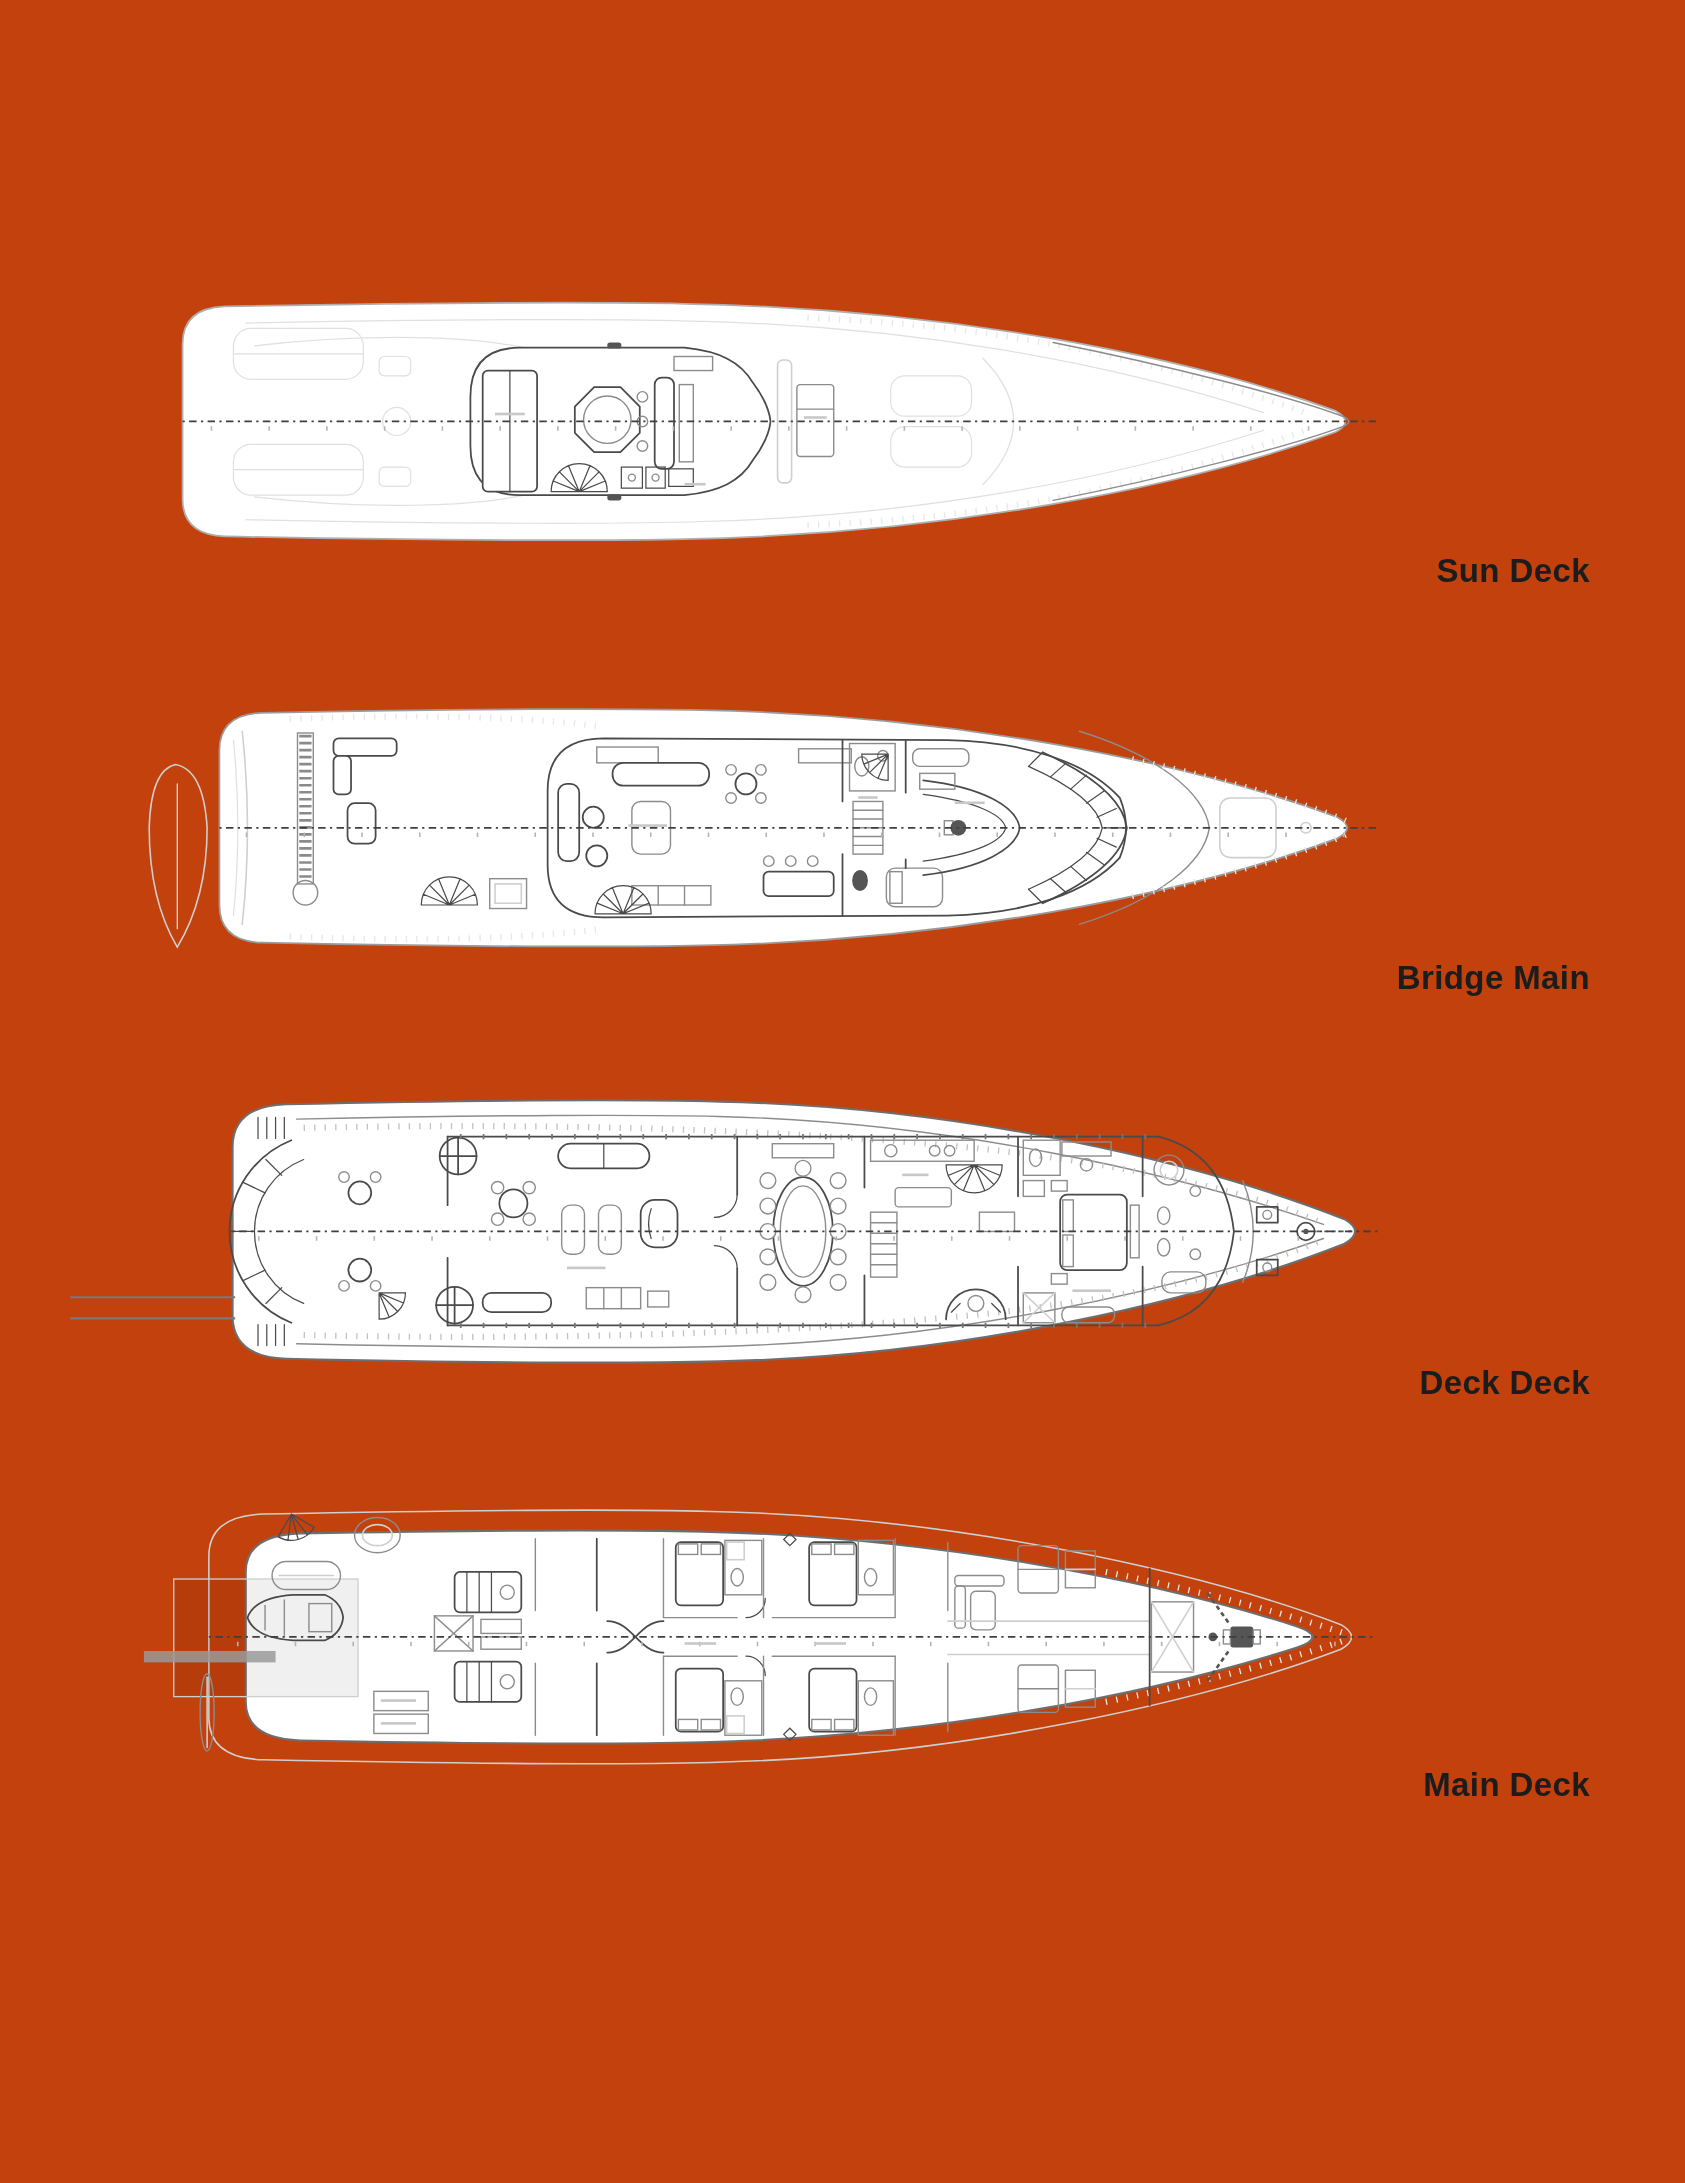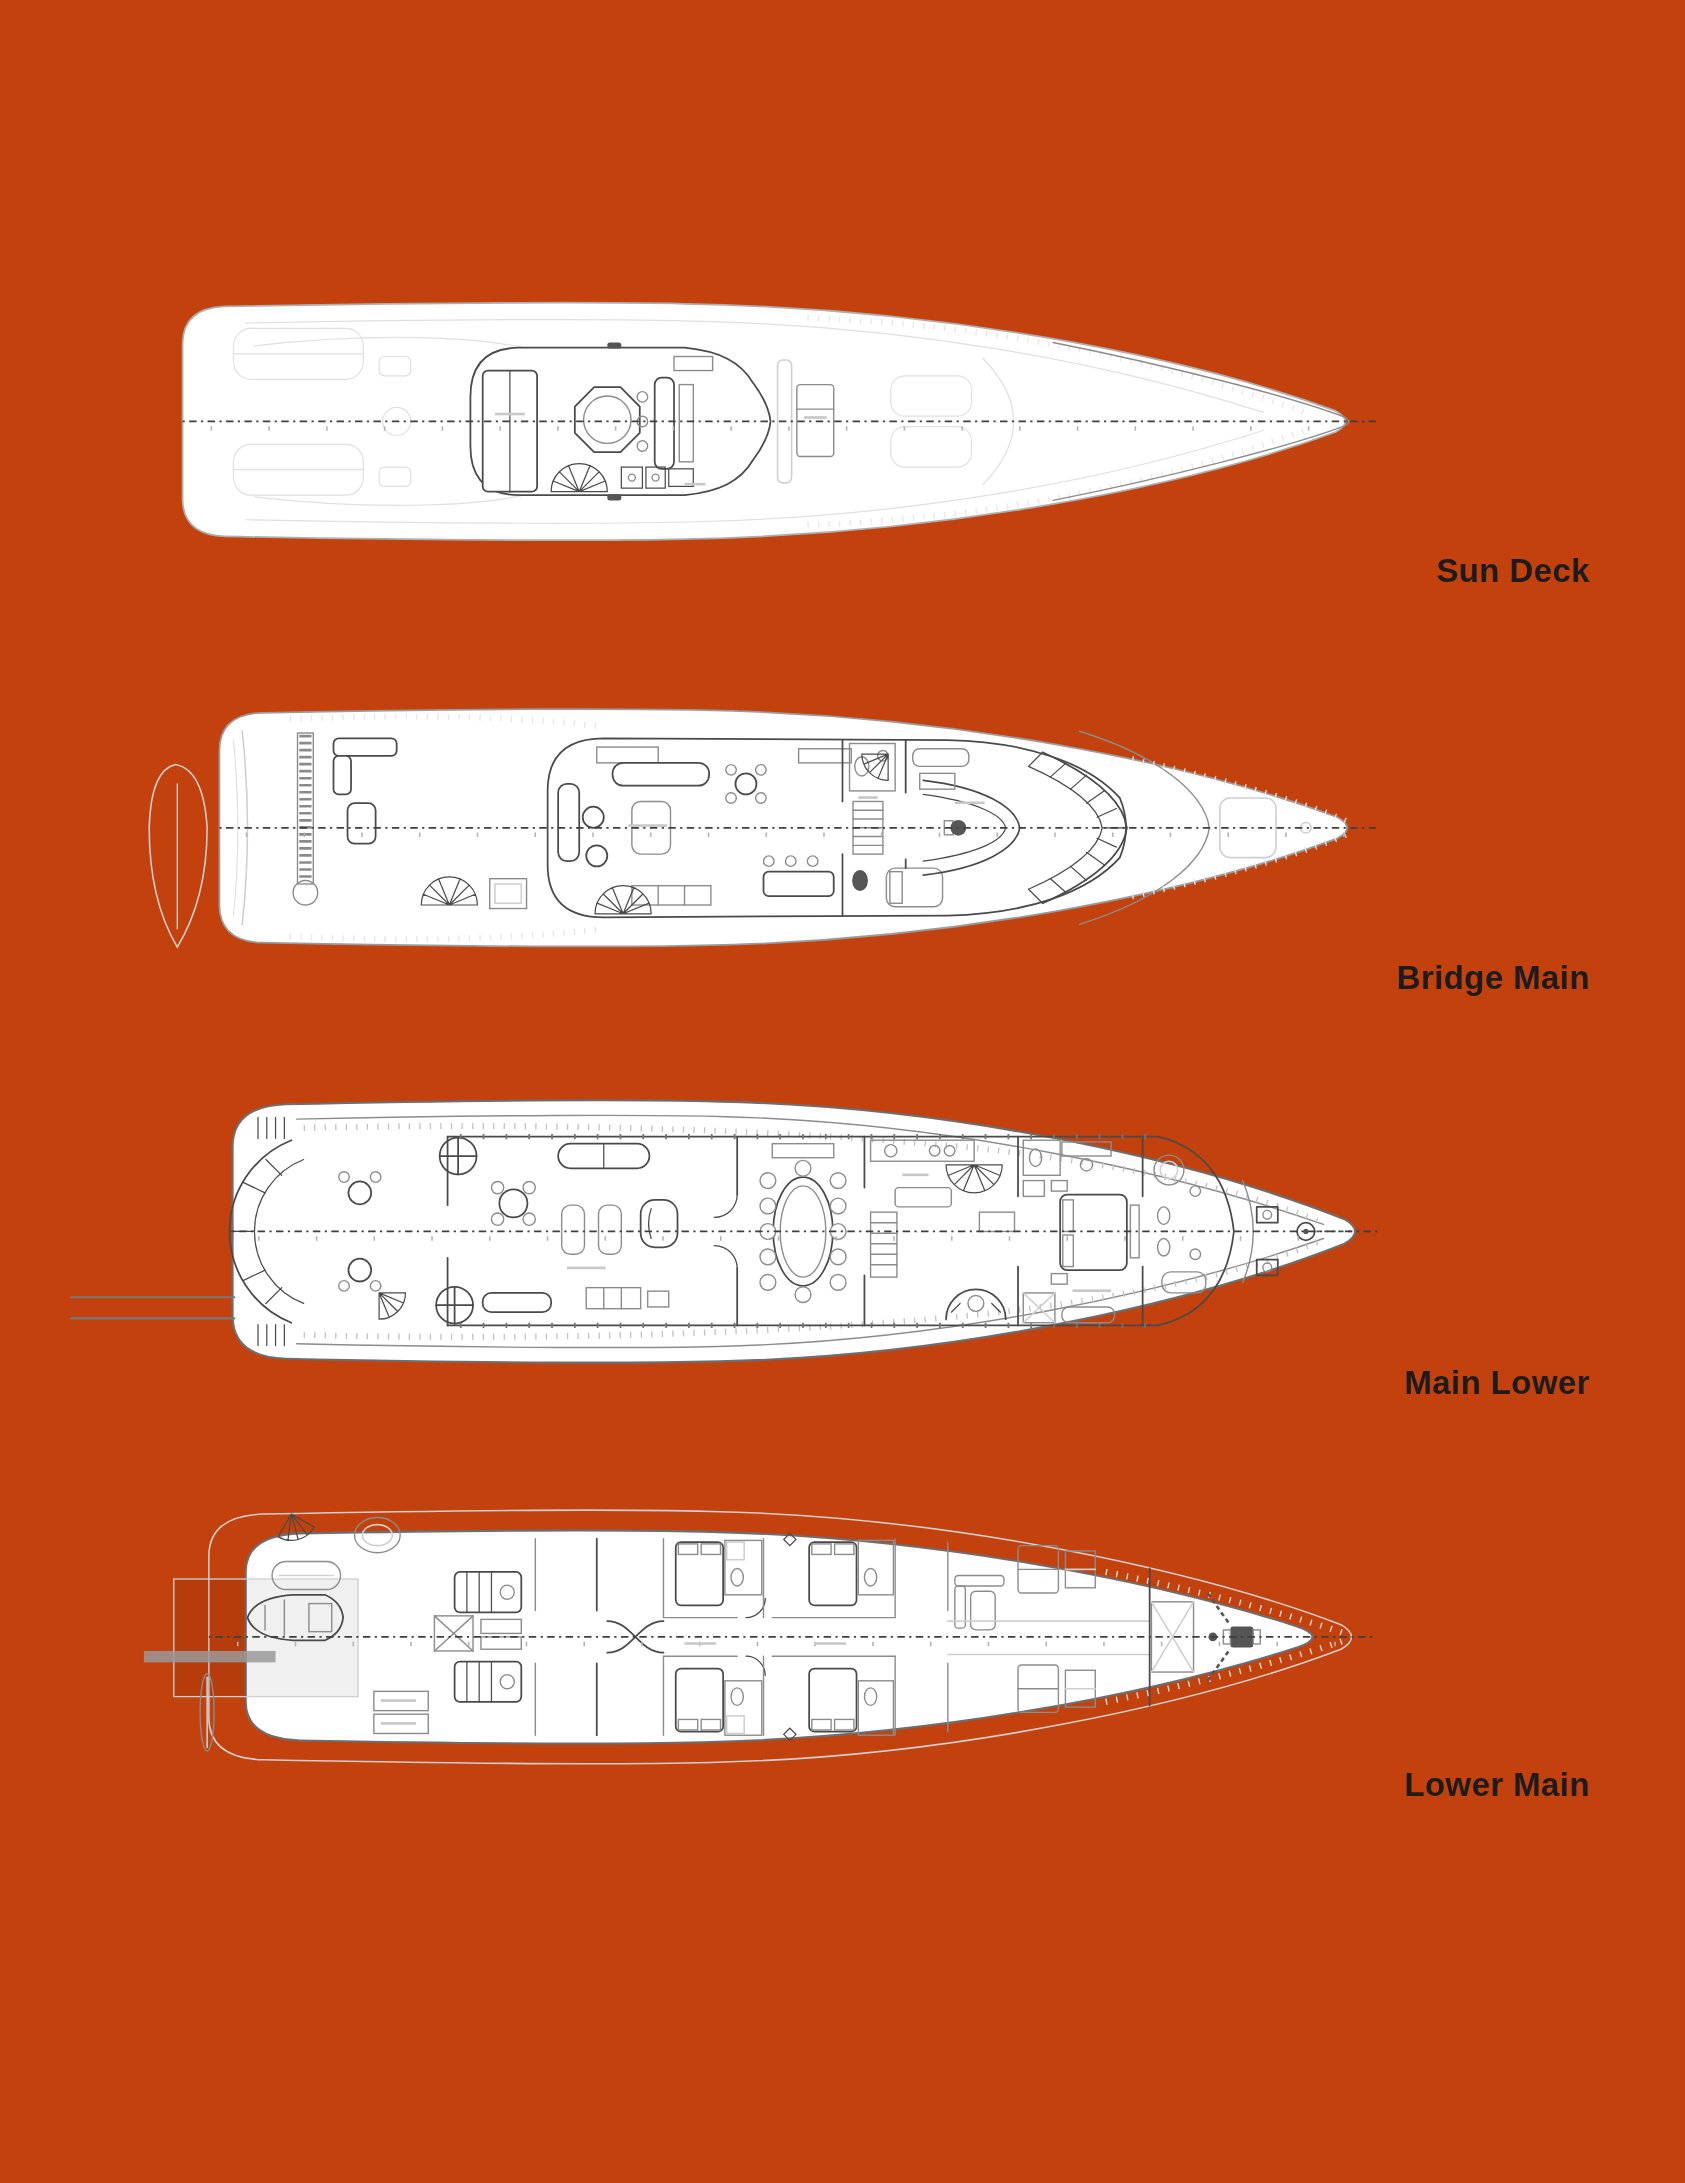--- a/index.html
+++ b/index.html
@@ -419,16 +419,16 @@
       <g>
         <rect class="gk" x="700" y="176" width="36" height="3"></rect>
         <rect class="gk" x="848" y="176" width="36" height="3"></rect>
         <rect class="gk" x="452" y="84" width="0" height="0"></rect>
       </g>
     </g>
   </svg>
 
   <div class="deck-label lbl-sun">Sun Deck</div>
   <div class="deck-label lbl-bridge">Bridge Main</div>
-  <div class="deck-label lbl-main">Main Lower</div>
-  <div class="deck-label lbl-lower">Lower Main</div>
+  <div class="deck-label lbl-main">Deck Deck</div>
+  <div class="deck-label lbl-lower">Main Deck</div>
 </div>
 
 
 </body></html>

